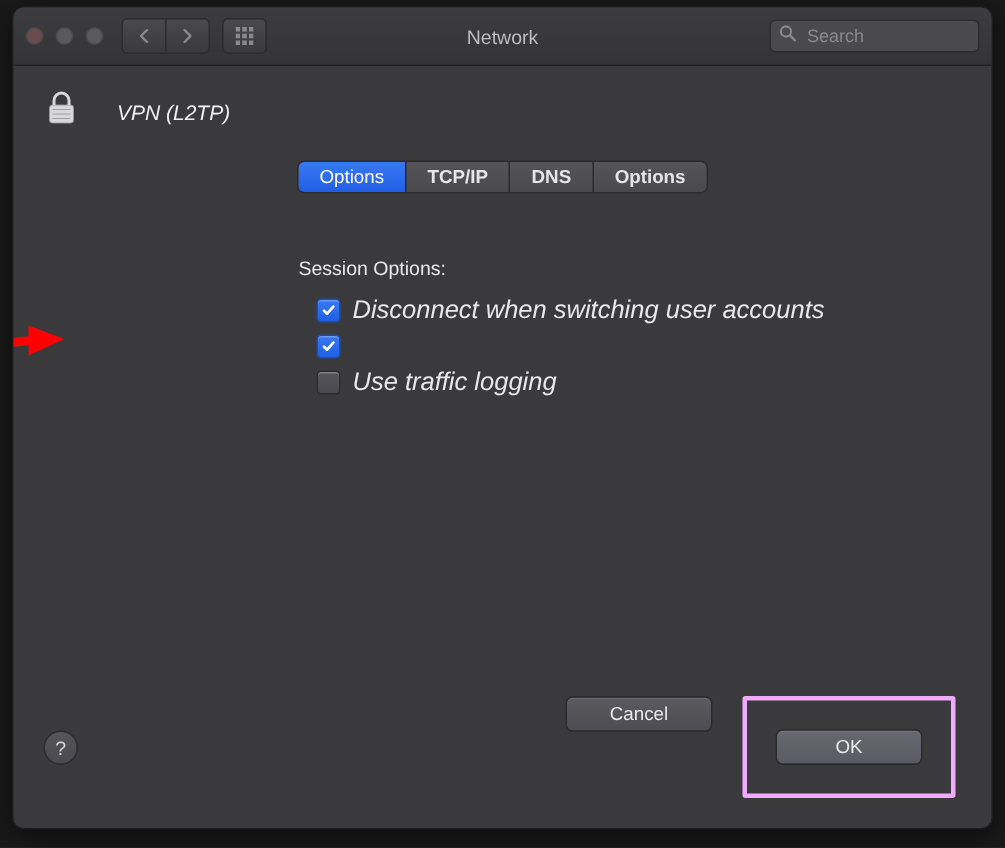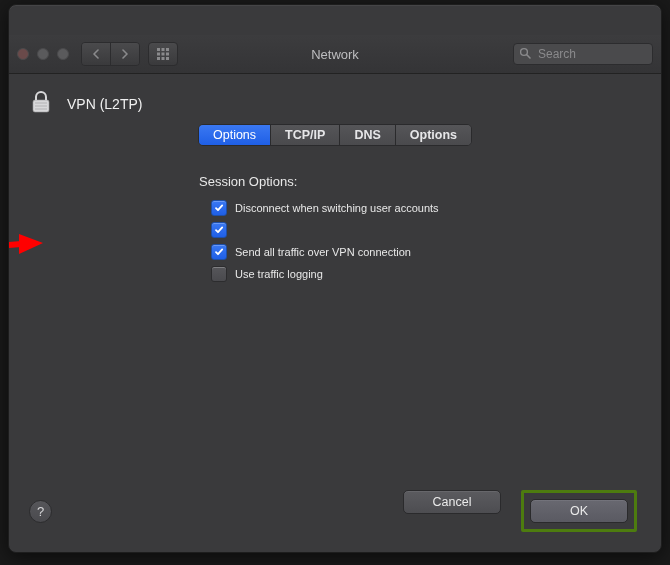--- a/index.html
+++ b/index.html
@@ -33,21 +33,20 @@
   
   .titlebar {
     height: 38px;
     background: linear-gradient(#3c3c3e, #343436);
     border-bottom: 1px solid #222;
     display: flex;
     align-items: center;
     padding: 0 8px;
     gap: 8px;
     position: relative;
-    margin-top: 30px;
   }
   .traffic {
     display: flex;
     gap: 8px;
     align-items: center;
     margin-right: 4px;
   }
   .traffic span {
     width: 12px;
     height: 12px;
@@ -121,22 +120,23 @@
   
   .sheet {
     flex: 1;
     padding: 14px 18px 14px 18px;
     display: flex;
     flex-direction: column;
   }
   .panehead {
     display: flex;
     align-items: center;
-    gap: 12px;
-    margin-bottom: 4px;
+    gap: 23px;
+    margin-bottom: 16px;
+    font-style: italic;
   }
   .panehead .paneltitle {
     font-size: 14px;
     color: #f0f0f0;
   }
 
   .tabs {
     align-self: center;
     display: flex;
     border: 1px solid #2a2a2c;
@@ -163,29 +163,30 @@
 
   .formzone {
     padding-left: 172px;
     padding-right: 40px;
     position: relative;
   }
   .section-label {
     font-size: 13px;
     color: #e8e8e8;
     margin-bottom: 8px;
-    margin-top: 6px;
+    margin-top: 20px;
   }
   .chkrow {
     display: flex;
     align-items: center;
     gap: 8px;
     padding: 3px 0 3px 12px;
-    font-size: 11px;
+    font-size: 17px;
     color: #e8e8e8;
+    font-style: italic;
   }
   .chkbox {
     width: 14px;
     height: 14px;
     border-radius: 3px;
     border: 1px solid #1e4fa8;
     background: linear-gradient(#3a78f2, #1f5fe6);
     display: flex;
     align-items: center;
     justify-content: center;
@@ -229,22 +230,22 @@
     background: linear-gradient(#5b5b5f, #4d4d51);
     border: 1px solid #2a2a2c;
     color: #eaeaea;
     font-size: 12.5px;
     display: flex;
     align-items: center;
     justify-content: center;
     box-shadow: inset 0 1px 0 rgba(255,255,255,0.08);
   }
   .okwrap {
-    border: 3px solid #4d7c0f;
-    padding: 6px;
+    border: 3px solid #f0abfc;
+    padding: 19px;
     border-radius: 2px;
     box-sizing: border-box;
     display: flex;
   }
   .okwrap .macbtn {
     background: linear-gradient(#686870, #5a5a62);
   }
 
   
   .arrow {
@@ -352,28 +353,20 @@
         </div>
 
         <div class="chkrow">
           <span class="chkbox">
             <svg width="10" height="10" viewBox="0 0 10 10">
                 <path d="M2 5.2 L4 7.2 L8.2 2.4" stroke="#fff" stroke-width="1.8" fill="none" stroke-linecap="round" stroke-linejoin="round"></path>
               </svg>
           </span>
         </div>
 
-        <div class="chkrow">
-          <span class="chkbox">
-            <svg width="10" height="10" viewBox="0 0 10 10">
-                <path d="M2 5.2 L4 7.2 L8.2 2.4" stroke="#fff" stroke-width="1.8" fill="none" stroke-linecap="round" stroke-linejoin="round"></path>
-              </svg>
-          </span>
-          <span>Send all traffic over VPN connection</span>
-        </div>
 
 
         <div class="chkrow">
           <span class="chkbox unchecked"></span>
           <span>Use traffic logging</span>
         </div>
 
       </div>
 
       <div class="footer">

